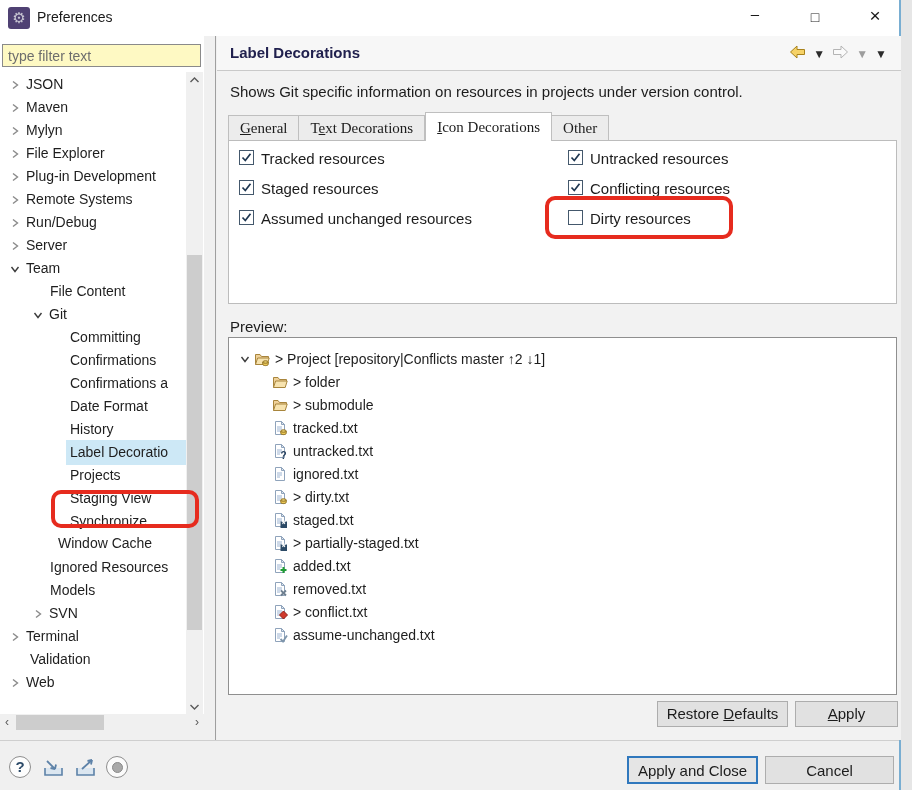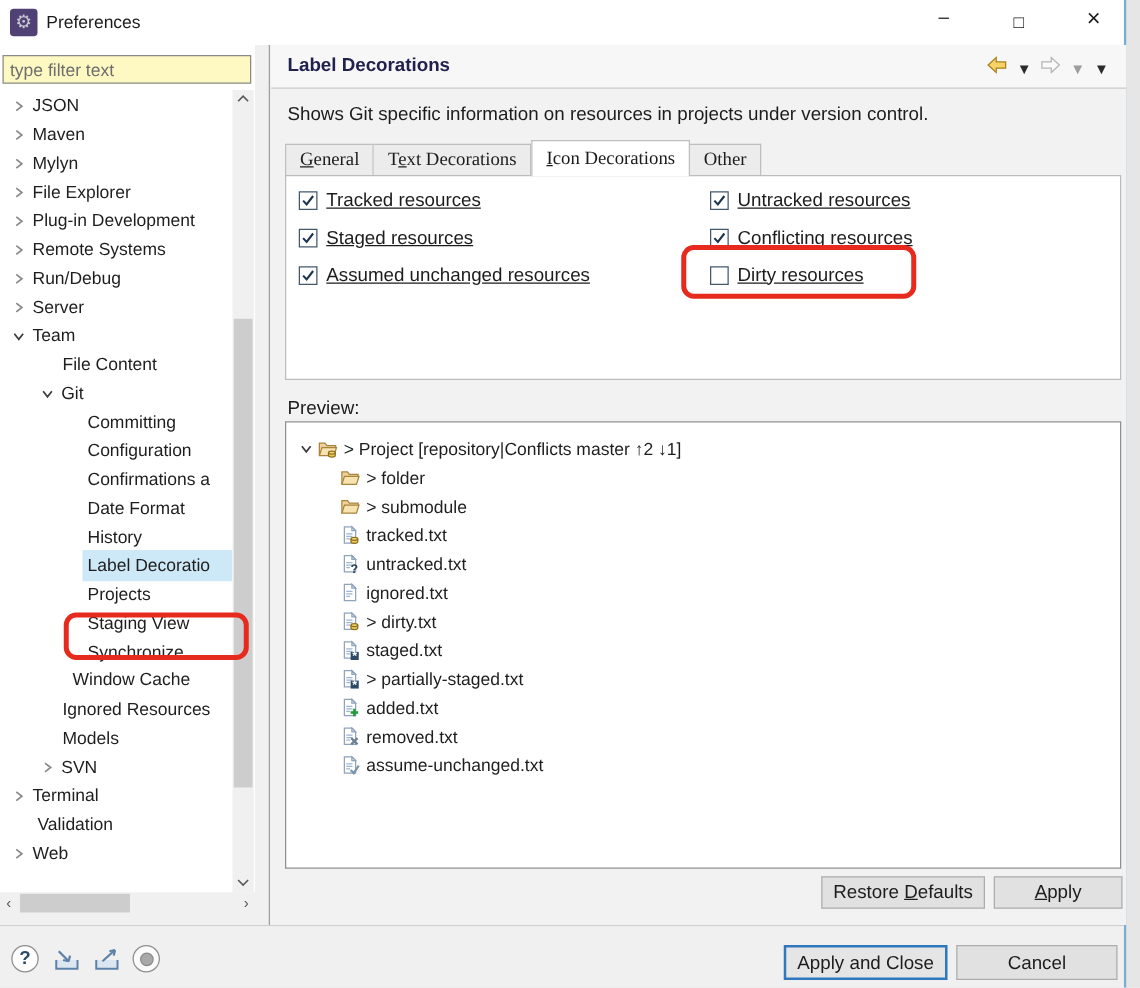--- a/index.html
+++ b/index.html
@@ -38,21 +38,21 @@
   .ptitle { position:absolute; left:13px; top:8px; font-size:15px; font-weight:bold; color:#21214e; }
   .navicons { position:absolute; right:14px; top:9px; display:flex; align-items:center; gap:7px; }
   .tri { font-size:12px; line-height:14px; }
   .pdesc { position:absolute; left:13px; top:47px; font-size:15px; color:#1c1c1c; }
 
   .tabs { position:absolute; left:11px; top:79px; display:flex; align-items:flex-end; height:26px; }
   .tab { height:26px; line-height:25px; padding:0 11px; font-size:15px; color:#1c1c1c; background:#ececec; border:1px solid #bfbfbf; border-left:none;font-family:Liberation Serif, serif; }
   .tab:first-child { border-left:1px solid #bfbfbf; }
   .tab.active { background:#ffffff; height:29px; line-height:29px; border-bottom:none; position:relative; z-index:3; border-left:1px solid #bfbfbf; }
   .tabbox { position:absolute; left:11px; top:104px; width:669px; height:164px; background:#ffffff; border:1px solid #bcbcbc; z-index:1; }
-  .cb { position:absolute; display:flex; align-items:center; gap:7px; font-size:15px; color:#1c1c1c; height:20px;text-decoration:underline; }
+  .cb { position:absolute; display:flex; gap:7px; font-size:15px; color:#1c1c1c; height:20px; }
   .cbbox { width:15px; height:15px; border:1px solid #44586c; background:#fff; display:inline-flex; align-items:center; justify-content:center; flex:0 0 15px; }
 
   .redbox { position:absolute; border:4px solid #e62b1e; border-radius:10px; z-index:8; pointer-events:none; }
 
   .prevlabel { position:absolute; left:13px; top:282px; font-size:15px; color:#1c1c1c; }
   .prevbox { position:absolute; left:11px; top:301px; width:669px; height:358px; background:#ffffff; border:1px solid #8f8f8f; overflow:hidden; }
   .prow { height:23px; display:flex; align-items:center; font-size:14px; color:#1e1e1e; white-space:nowrap; }
   .prow .chev { width:16px; display:inline-flex; justify-content:center; flex:0 0 16px; }
   .prow .picon { width:18px; display:inline-flex; justify-content:center; flex:0 0 18px; margin-right:4px; }
 
@@ -170,21 +170,21 @@
               <svg width="10" height="10">
                 <path d="M1.5 3 L5 7.5 L8.5 3" fill="none" stroke="#3c3c3c" stroke-width="1.4"></path>
               </svg>
             </span>
             <span class="tlabel">Git</span>
           </div>
           <div class="trow" style="padding-left: 66px;">
             <span class="tlabel">Committing</span>
           </div>
           <div class="trow" style="padding-left: 66px;">
-            <span class="tlabel">Configuration</span>
+            <span class="tlabel">Confirmations</span>
           </div>
           <div class="trow" style="padding-left: 66px;">
             <span class="tlabel">Confirmations a</span>
           </div>
           <div class="trow" style="padding-left: 66px;">
             <span class="tlabel">Date Format</span>
           </div>
           <div class="trow" style="padding-left: 66px;">
             <span class="tlabel">History</span>
           </div>
@@ -447,20 +447,31 @@
         <div class="prow" style="padding-left: 42px;">
           <span class="picon">
             <svg width="16" height="16">
               <path d="M3.5 1.5 h6 l3 3 v10 h-9 z" fill="#ffffff" stroke="#8fa3bb"></path>
               <path d="M9.5 1.5 v3 h3 z" fill="#dfe8f2" stroke="#8fa3bb"></path>
               <path d="M5 7 h5 M5 9 h5 M5 11 h3" stroke="#9db4d2" stroke-width="1"></path>
               <path d="M9 9.5 L14 14.5 M14 9.5 L9 14.5" stroke="#6e7f90" stroke-width="1.8"></path>
             </svg>
           </span>
           <span>removed.txt</span>
+        </div>
+        <div class="prow" style="padding-left: 42px;">
+          <span class="picon">
+            <svg width="16" height="16">
+              <path d="M3.5 1.5 h6 l3 3 v10 h-9 z" fill="#ffffff" stroke="#8fa3bb"></path>
+              <path d="M9.5 1.5 v3 h3 z" fill="#dfe8f2" stroke="#8fa3bb"></path>
+              <path d="M5 7 h5 M5 9 h5 M5 11 h3" stroke="#9db4d2" stroke-width="1"></path>
+              <path d="M11.5 7 L15.5 11 L11.5 15 L7.5 11 z" fill="#d03a2d" stroke="#8e1f18"></path>
+            </svg>
+          </span>
+          <span>&gt; conflict.txt</span>
         </div>
         <div class="prow" style="padding-left: 42px;">
           <span class="picon">
             <svg width="16" height="16">
               <path d="M3.5 1.5 h6 l3 3 v10 h-9 z" fill="#ffffff" stroke="#8fa3bb"></path>
               <path d="M9.5 1.5 v3 h3 z" fill="#dfe8f2" stroke="#8fa3bb"></path>
               <path d="M5 7 h5 M5 9 h5 M5 11 h3" stroke="#9db4d2" stroke-width="1"></path>
               <path d="M8.5 12 L11 14.5 L15 8.5" fill="none" stroke="#7e95ab" stroke-width="1.8"></path>
             </svg>
           </span>

